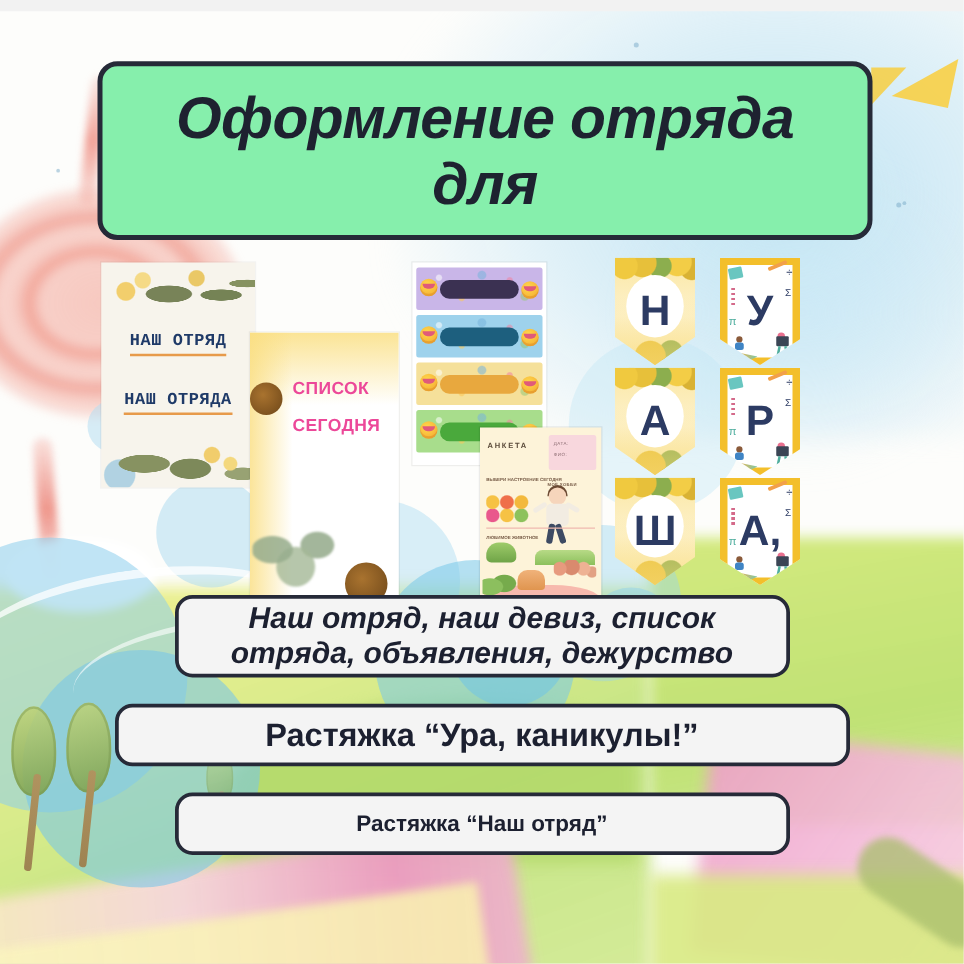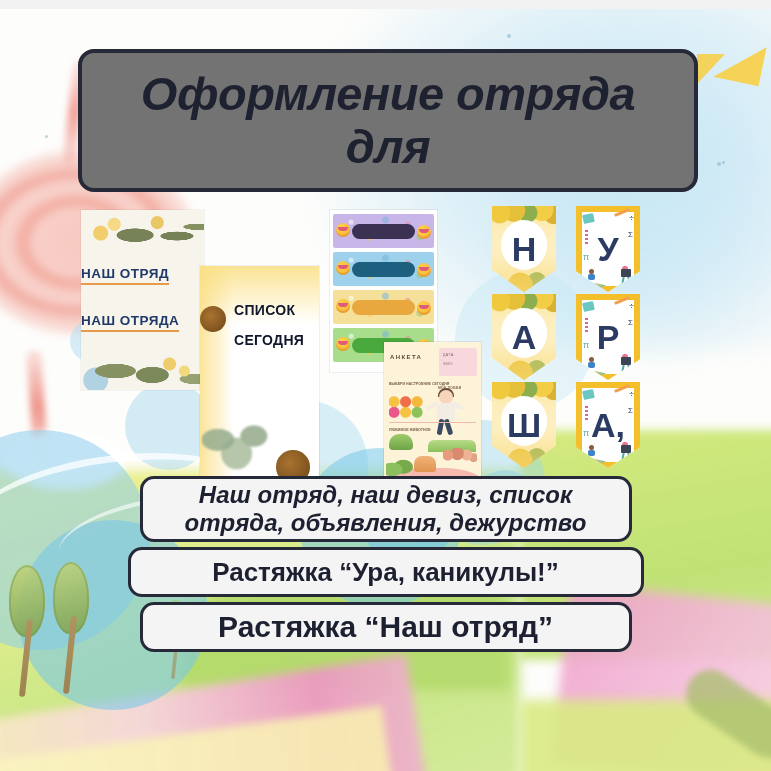--- a/index.html
+++ b/index.html
@@ -142,21 +142,21 @@
   .tree2{left:53px;top:562px;}
   .tree3{left:165px;top:600px;transform:scale(.6);opacity:.55;}
   .cloud-white{
     position:absolute;left:5px;top:430px;width:120px;height:60px;border-radius:50%;
     background:rgba(255,255,255,.92);filter:blur(4px);
   }
   .speck{position:absolute;border-radius:50%;background:rgba(120,170,200,.5);}
 
   
   .panel{
-    position:absolute;background:#737373;border:3px solid #262a38;border-radius:13px;
+    position:absolute;background:#86efac;border:3px solid #262a38;border-radius:13px;
     box-sizing:border-box;display:flex;align-items:center;
     text-align:center;color:#1e2230;z-index:40;
   }
   #title-box{
     left:78px;top:49px;width:620px;height:143px;border-radius:16px;border-width:4px;
     padding:4px 18px;
   }
   #title-text{
     font-size:47px;font-weight:bold;font-style:italic;line-height:1.12;
     letter-spacing:-.5px;
@@ -187,22 +187,22 @@
     background:
       radial-gradient(circle at 72% 48%, #f0c95f 0 6px, transparent 7px),
       radial-gradient(circle at 84% 62%, #f3d572 0 5px, transparent 6px),
       radial-gradient(ellipse at 28% 62%, #7a8853 0 20px, transparent 21px),
       radial-gradient(ellipse at 58% 70%, #6f7e4b 0 16px, transparent 17px),
       radial-gradient(ellipse at 92% 78%, #8d9a66 0 14px, transparent 15px),
       radial-gradient(circle at 12% 80%, #a9cfe2 0 12px, transparent 13px);
     filter:blur(.6px);opacity:.9;
   }
   .otr-line{
-    position:absolute;left:0;width:123px;text-align:left;
-    font-size:13.5px;font-weight:bold;color:#1f3a68;letter-spacing:.5px;
+    position:absolute;left:0;width:123px;text-align:center;
+    font-size:13.5px;font-weight:bold;color:#1f3a68;letter-spacing:.5px;font-family:Liberation Mono, monospace;
   }
   .otr-line span{border-bottom:2px solid #e79a4a;padding-bottom:2px;}
   #otr-1{top:56px;}
   #otr-2{top:103px;}
 
   
   #card-spisok{
     left:200px;top:70px;width:119px;height:215px;background:#ffffff;
     box-shadow:0 0 0 1px rgba(0,0,0,.05);
   }
@@ -235,21 +235,21 @@
   #card-spisok .leafy{
     position:absolute;left:2px;bottom:4px;width:72px;height:62px;
     background:
       radial-gradient(ellipse at 22% 40%, rgba(150,172,140,.85) 0 16px, transparent 17px),
       radial-gradient(ellipse at 48% 62%, rgba(164,184,150,.8) 0 15px, transparent 16px),
       radial-gradient(ellipse at 72% 34%, rgba(140,164,130,.8) 0 13px, transparent 14px);
     filter:blur(.8px);
   }
   .sp-line{
     position:absolute;left:34px;width:85px;text-align:left;
-    font-size:14px;font-weight:bold;color:#0f172a;letter-spacing:.3px;
+    font-size:14px;font-weight:bold;color:#ec4899;letter-spacing:.3px;
   }
   #sp-1{top:36px;}
   #sp-2{top:66px;}
 
   
   #card-badges{
     left:330px;top:14px;width:107px;height:162px;background:#ffffff;
     box-shadow:0 0 0 1px rgba(0,0,0,.06);padding:4px 3px;box-sizing:border-box;
   }
   .badge-row{
@@ -398,30 +398,30 @@
   .flag.school .deco .paper{position:absolute;left:14px;bottom:2px;width:16px;height:8px;background:linear-gradient(90deg,#f2b24a,#7ec8a8);clip-path:polygon(0 0,100% 40%,40% 100%);}
   .flag.school .deco .pencil{position:absolute;right:10px;top:5px;width:16px;height:3px;background:#f2a04a;transform:rotate(-22deg);border-radius:1px;}
   .flag.school .deco .flower{position:absolute;right:12px;bottom:20px;width:6px;height:6px;border-radius:50%;background:#e9708f;}
 
   #flagcol-nash{left:492px;top:10px;}
   #flagcol-ura{left:576px;top:10px;}
 
   
   #bottom-list{position:absolute;left:0;top:476px;width:771px;z-index:45;}
   .listbox{
-    position:relative;margin:0 auto 5px auto;background:#f4f4f4;
+    position:relative;margin:0 auto 21px auto;background:#f4f4f4;
     border:3px solid #262a38;border-radius:14px;box-sizing:border-box;
     display:flex;align-items:center;justify-content:center;text-align:center;
     color:#1c2030;padding:2px 10px;
   }
   #lb-0{width:492px;height:66px;font-size:24px;font-weight:bold;font-style:italic;line-height:1.18;}
   #lb-1{width:500px;height:47px;font-size:24px;font-weight:bold;}
   #lb-2{width:500px;height:50px;font-size:25px;font-weight:bold;}
-  #lb-3{width:516px;height:50px;font-size:26px;font-weight:bold;}
-  #lb-4{width:492px;height:50px;font-size:30px;font-weight:bold;}
+  #lb-3{width:588px;height:50px;font-size:26px;font-weight:bold;}
+  #lb-4{width:492px;height:50px;font-size:18px;font-weight:bold;}
 </style>
 </head>
 <body>
 
 <div id="poster">
 
   <div class="bg-layer">
     <div class="sky-tr"></div>
     <div class="sky-tr2"></div>
     <div class="tri-yellow"></div>

